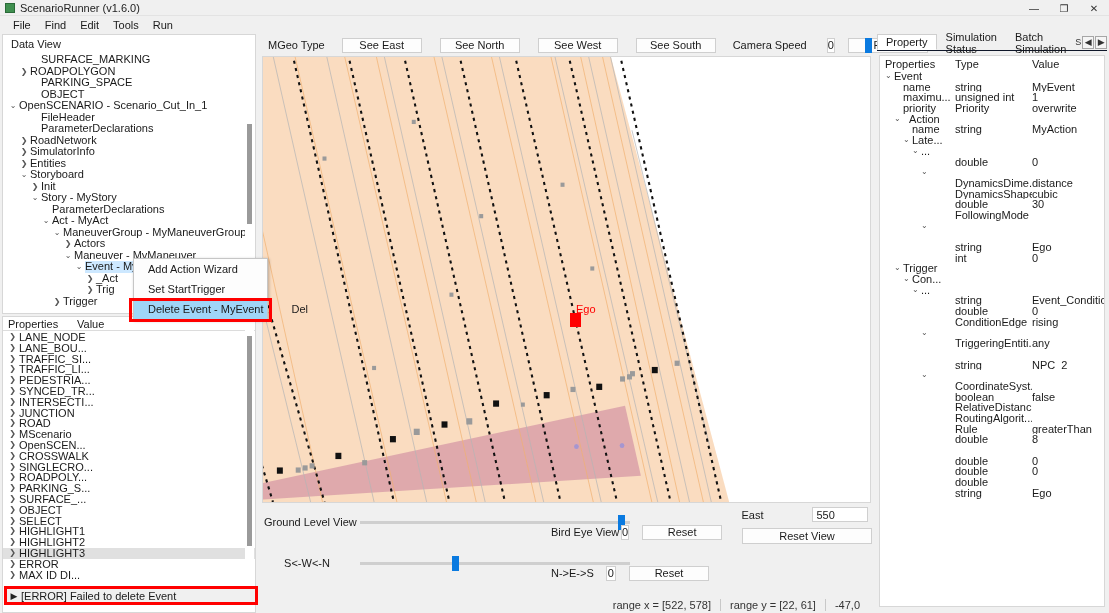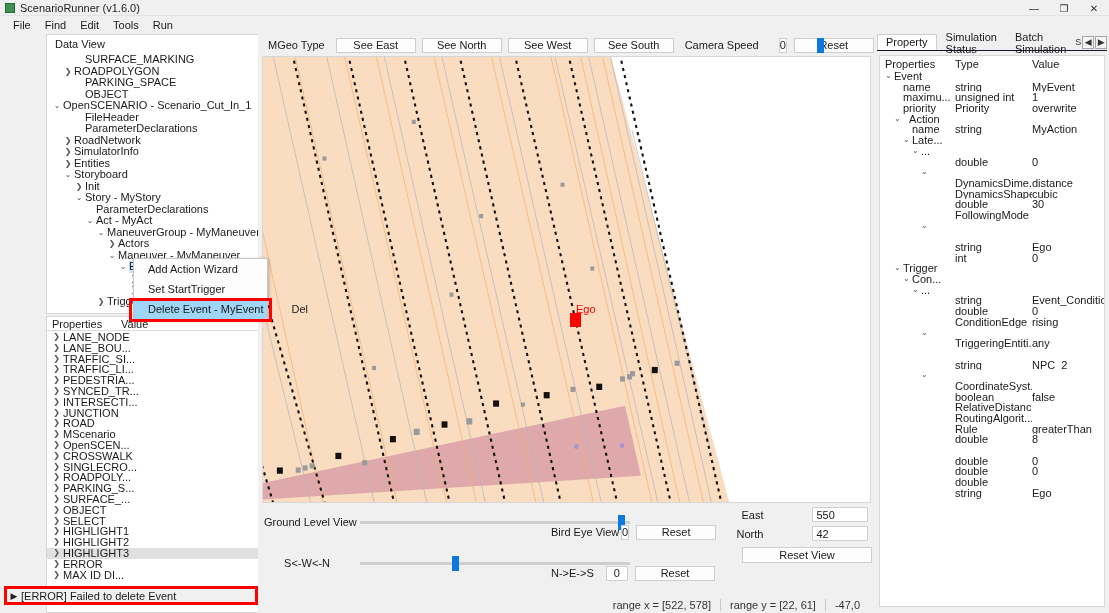--- a/index.html
+++ b/index.html
@@ -32,21 +32,21 @@
   .menubar{ height:18px; display:flex; align-items:center; padding-left:6px;
             background:#f0f0f0; }
   .menubar .mi{ padding:1px 7px; font-size:11px; color:#1a1a1a; }
 
   
   .main{ position:absolute; top:34px; left:0; right:0; bottom:0; }
 
   
   .leftcol{ position:absolute; left:2px; top:0; width:254px; bottom:0; }
 
-  .panel{ background:#fff; border:1px solid #d7d7d7; position:relative; overflow:hidden;margin-left:44px; }
+  .panel{ background:#fff; border:1px solid #d7d7d7; position:relative; overflow:hidden; }
 
   .dataview{ position:absolute; left:0; top:0; width:254px; height:280px; }
   .dv-title{ padding:3px 0 2px 8px; font-size:11px; color:#1a1a1a; }
   .tree{ position:absolute; top:19px; left:0; right:0; bottom:0; overflow:hidden; }
   .trow{ height:11.5px; display:flex; align-items:center; font-size:11px;
          white-space:nowrap; padding-left:2px; line-height:11.5px; }
   .trow .arr{ width:12px; text-align:center; color:#555; font-size:8px; flex:none; }
   .trow .arr.none{ color:transparent; }
   .trow .lbl{ color:#1a1a1a; }
   .trow.sel .lbl{ background:#cde8ff; }
@@ -75,21 +75,21 @@
   .errbar .etxt{ font-size:11px; color:#1a1a1a; }
 
   
   .center{ position:absolute; left:258px; top:0; right:234px; bottom:0; background:#f0f0f0; }
 
   .ctoolbar{ height:22px; display:flex; align-items:center; gap:0; padding:0 2px; }
   .lbl-sm{ font-size:11px; color:#1a1a1a; padding:0 8px; white-space:nowrap; }
   .btn{
     height:15px; min-width:80px; background:#fdfdfd; border:1px solid #cfcfcf;
     font-size:11px; color:#1a1a1a; display:flex; align-items:center; justify-content:center;
-    margin:0 3px;
+    margin:0 9px;
   }
   .numbox{
     height:15px; width:44px; background:#fff; border:1px solid #cfcfcf;
     font-size:11px; display:flex; align-items:center; justify-content:center;
     margin:0 4px;
   }
   .slider{ position:relative; height:15px; display:flex; align-items:center; margin:0 4px; }
   .slider .track{ height:3px; background:#cfcfcf; width:100%; }
   .slider .knob{ position:absolute; width:7px; height:15px; background:#0a7ae0; top:0; }
 
@@ -523,24 +523,20 @@
           <div class="numbox" style="width:44px">0</div>
           <div class="btn" style="width:52px">Reset</div>
         </div>
       </div>
 
       <div style="position:absolute; left:460px; top:2px; width:150px;">
         <div class="coordrow">
           <div class="clbl">East</div>
           <div class="coordfield">550</div>
         </div>
-        <div class="coordrow">
-          <div class="clbl">North</div>
-          <div class="coordfield">42</div>
-        </div>
         <div class="btn" style="width:130px;margin-left:24px;margin-top:4px;height:16px">Reset View</div>
       </div>
 
       <div class="statusline">
         <div class="seg">range x = [522, 578]</div>
         <div class="seg">range y = [22, 61]</div>
         <div class="seg">-47,0</div>
       </div>
     </div>
   </div>

